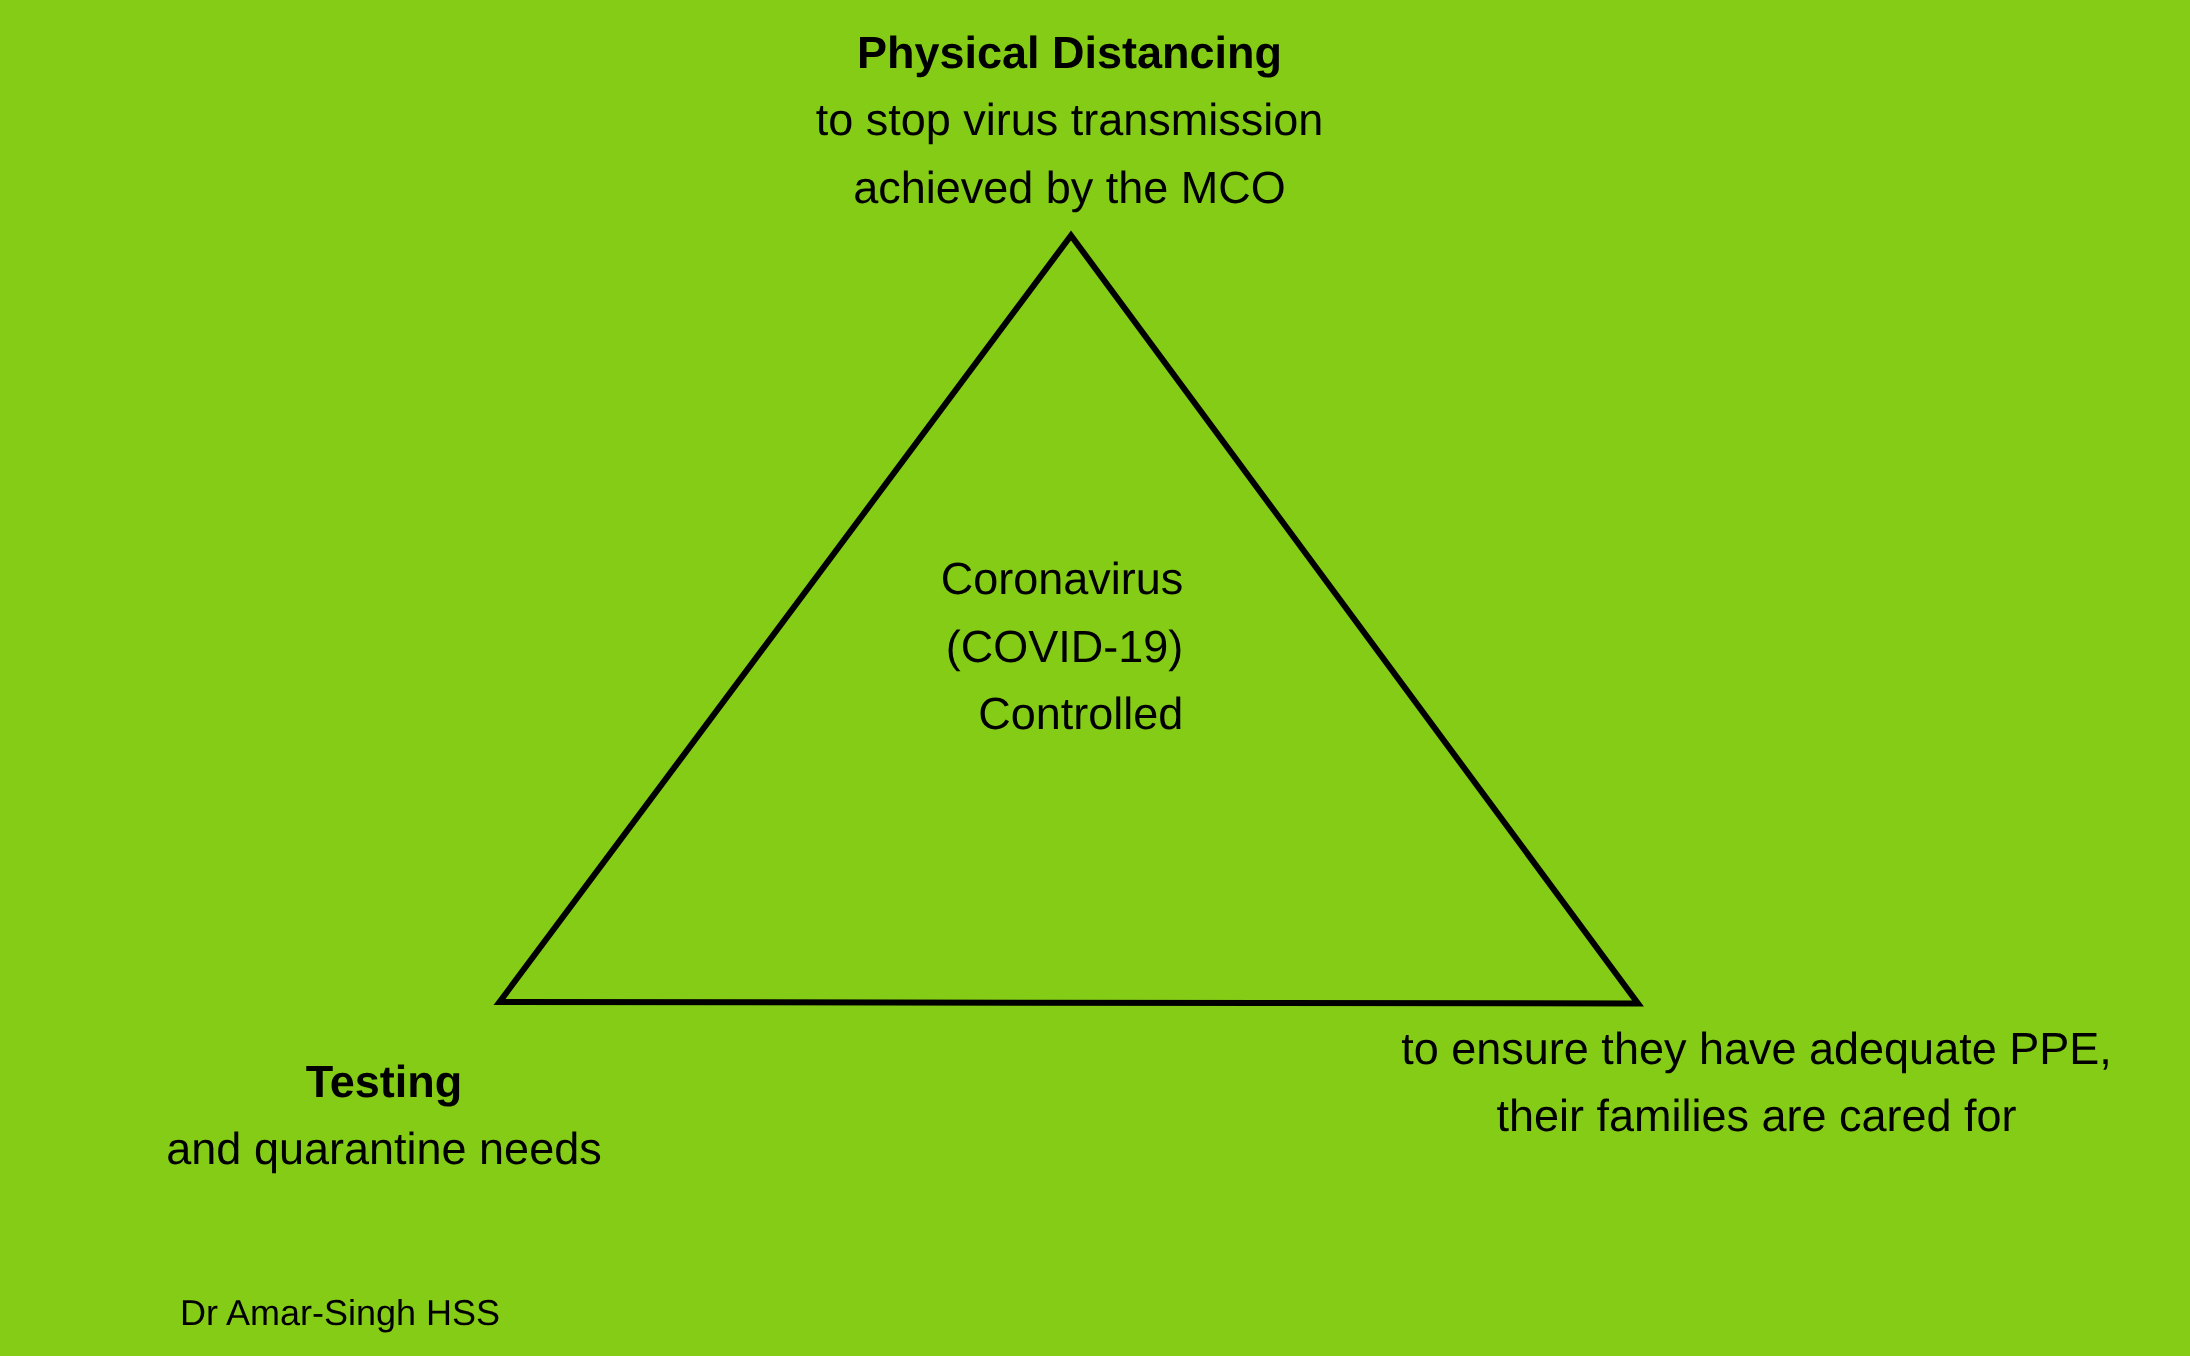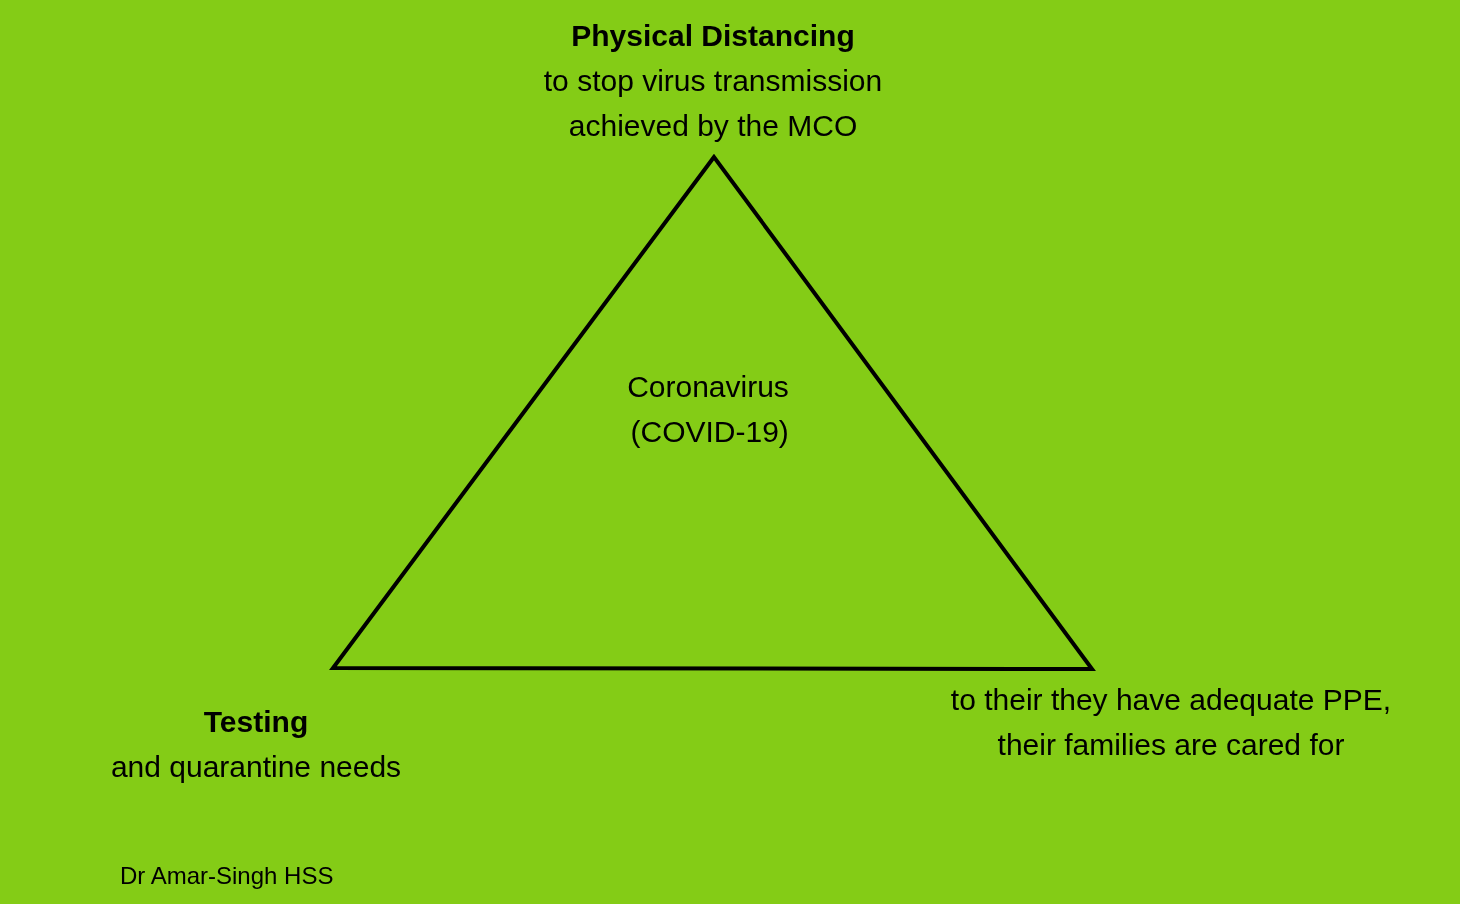--- a/index.html
+++ b/index.html
@@ -50,27 +50,28 @@
 
   <div class="label label-top">
     <div class="title">Physical Distancing</div>
     <div>to stop virus transmission</div>
     <div>achieved by the MCO</div>
   </div>
 
   <div class="label label-center">
     <div>Coronavirus</div>
     <div>(COVID-19)</div>
+    <div>Controlled</div>
   </div>
 
   <div class="label label-bl">
     <div class="title">Testing</div>
     <div>and quarantine needs</div>
   </div>
 
   <div class="label label-br">
-    <div>to their they have adequate PPE,</div>
+    <div>to ensure they have adequate PPE,</div>
     <div>their families are cared for</div>
   </div>
 
   <div class="attribution">Dr Amar-Singh HSS</div>
 
 </div>
 
 </body></html>

